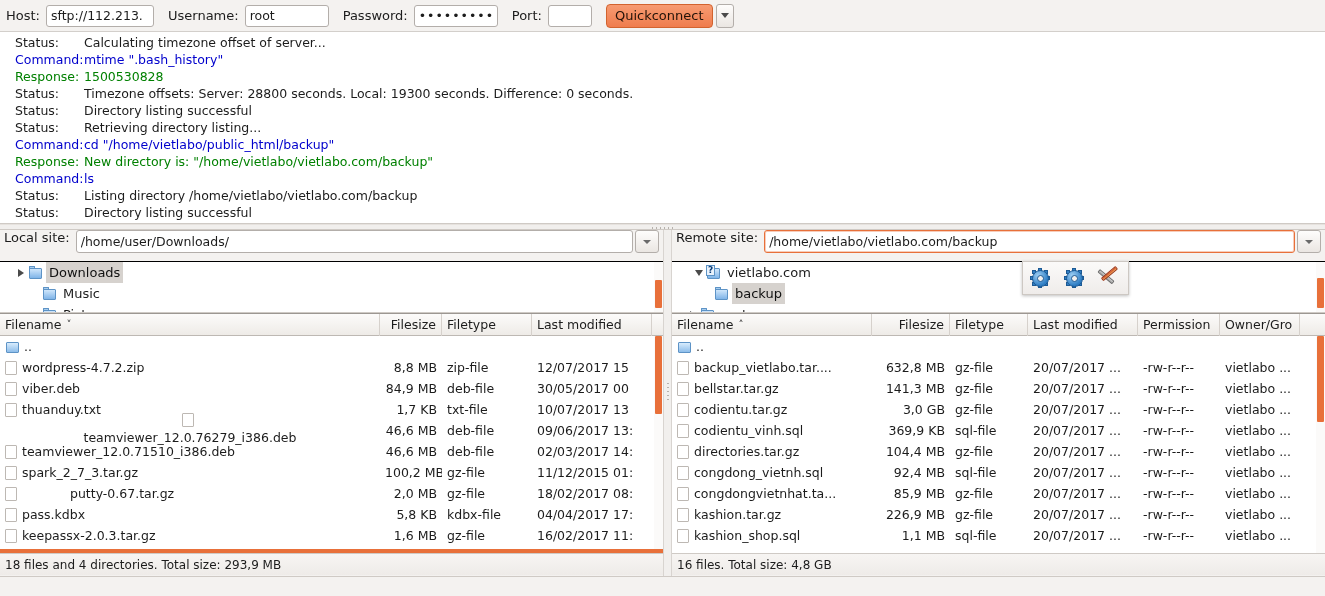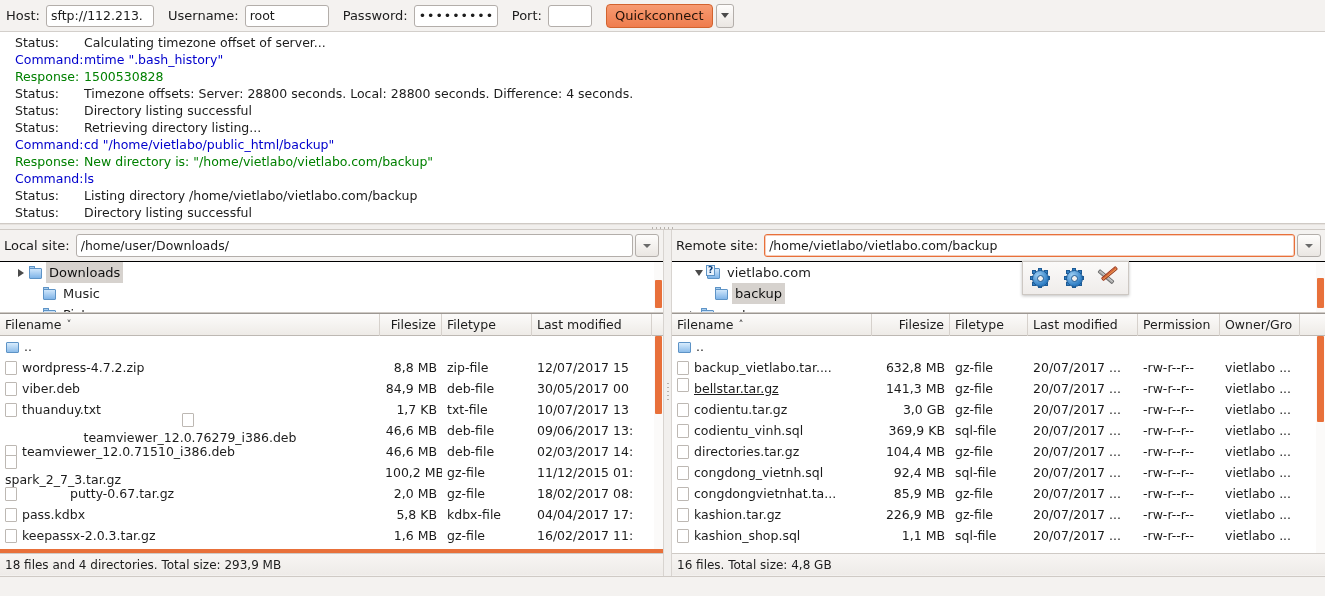--- a/index.html
+++ b/index.html
@@ -100,21 +100,21 @@
   .pane { display: flex; flex-direction: column; min-width: 0; background: #f3f1ef; }
   .pane-local  { width: 663px; }
   .v-split { width: 9px; min-width: 9px; background: #f1efed; border-left: 1px solid #d8d4d0; border-right: 1px solid #d8d4d0; position: relative;}
   .v-split::after{
     content:""; position:absolute; top:50%; left:50%; width:2px; height:18px; transform:translate(-50%,-50%);
     background: repeating-linear-gradient(to bottom, #b6b1ac 0 1px, transparent 1px 4px);
   }
   .pane-remote { flex: 1; }
 
   
-  .site-bar { height: 31px; min-height: 31px; display: flex; align-items: center; padding: 0 4px; background:#f4f2f0; }
+  .site-bar { height: 31px; min-height: 31px; display: flex; align-items: flex-start; padding: 0 4px; background:#f4f2f0; }
   .site-label { font-size: 13px; white-space: nowrap; margin-right: 6px; }
   .site-input {
     flex: 1; height: 23px;
     border: 1px solid #b3aeaa; border-radius: 3px; background: #fff;
     font-family: "DejaVu Sans", "Liberation Sans", sans-serif;
     font-size: 12.5px; color: #1c1c1c; padding: 0 4px; outline: none; min-width: 0;
   }
   .site-input.focused { border: 1px solid #e8703a; box-shadow: 0 0 0 1px rgba(232,112,58,.35) inset; }
   .site-drop {
     margin-left: 2px; width: 24px; height: 23px;
@@ -244,21 +244,21 @@
       <div class="log-row">
         <span class="log-type t-command">Command:</span>
         <span class="log-msg t-command">mtime ".bash_history"</span>
       </div>
       <div class="log-row">
         <span class="log-type t-response">Response:</span>
         <span class="log-msg t-response">1500530828</span>
       </div>
       <div class="log-row">
         <span class="log-type t-status">Status:</span>
-        <span class="log-msg t-status">Timezone offsets: Server: 28800 seconds. Local: 28800 seconds. Difference: 4 seconds.</span>
+        <span class="log-msg t-status">Timezone offsets: Server: 28800 seconds. Local: 19300 seconds. Difference: 0 seconds.</span>
       </div>
       <div class="log-row">
         <span class="log-type t-status">Status:</span>
         <span class="log-msg t-status">Directory listing successful</span>
       </div>
       <div class="log-row">
         <span class="log-type t-status">Status:</span>
         <span class="log-msg t-status">Retrieving directory listing...</span>
       </div>
       <div class="log-row">
@@ -384,21 +384,21 @@
             <div class="frow">
               <div class="cell" style="width: 380px; display: flex; align-items: center;">
                 <span class="doc-ico"></span>
                 <span>teamviewer_12.0.71510_i386.deb</span>
               </div>
               <div class="cell r" style="width: 62px;">46,6 MB</div>
               <div class="cell" style="width: 90px;">deb-file</div>
               <div class="cell" style="width: 120px;">02/03/2017 14:</div>
             </div>
             <div class="frow">
-              <div class="cell" style="width: 380px; display: flex; align-items: flex-start; flex-direction: column;">
+              <div class="cell" style="width: 380px; display: flex; align-items: center;">
                 <span class="doc-ico"></span>
                 <span>spark_2_7_3.tar.gz</span>
               </div>
               <div class="cell r" style="width: 62px;">100,2 MB</div>
               <div class="cell" style="width: 90px;">gz-file</div>
               <div class="cell" style="width: 120px;">11/12/2015 01:</div>
             </div>
             <div class="frow">
               <div class="cell" style="width: 380px; display: flex; align-items: center; gap: 48px;">
                 <span class="doc-ico"></span>
@@ -505,21 +505,21 @@
                 <span class="doc-ico"></span>
                 <span>backup_vietlabo.tar....</span>
               </div>
               <div class="cell r" style="width: 78px;">632,8 MB</div>
               <div class="cell" style="width: 78px;">gz-file</div>
               <div class="cell" style="width: 110px;">20/07/2017 ...</div>
               <div class="cell" style="width: 82px;">-rw-r--r--</div>
               <div class="cell" style="width: 80px;">vietlabo ...</div>
             </div>
             <div class="frow">
-              <div class="cell" style="width: 200px; display: flex; align-items: flex-start; text-decoration: underline;">
+              <div class="cell" style="width: 200px; display: flex; align-items: center;">
                 <span class="doc-ico"></span>
                 <span>bellstar.tar.gz</span>
               </div>
               <div class="cell r" style="width: 78px;">141,3 MB</div>
               <div class="cell" style="width: 78px;">gz-file</div>
               <div class="cell" style="width: 110px;">20/07/2017 ...</div>
               <div class="cell" style="width: 82px;">-rw-r--r--</div>
               <div class="cell" style="width: 80px;">vietlabo ...</div>
             </div>
             <div class="frow">

